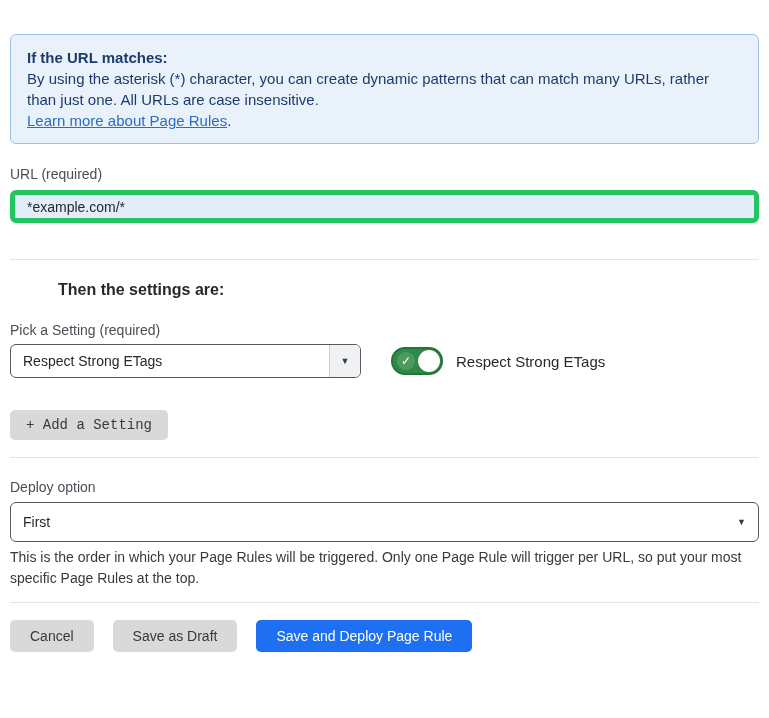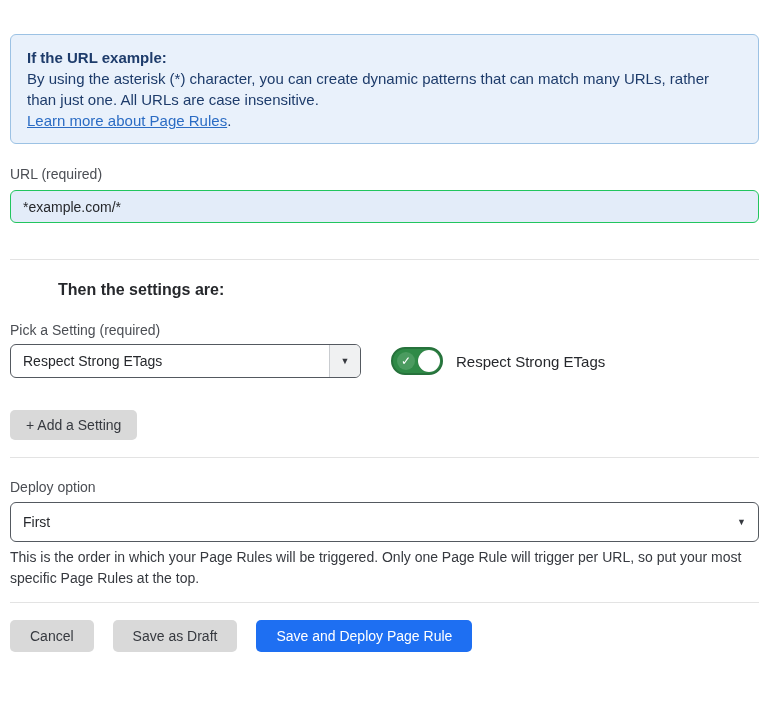--- a/index.html
+++ b/index.html
@@ -29,21 +29,21 @@
   .field-label {
     font-size: 14px; line-height: 16px; color: #4b4e54;
   }
   .url-label { margin-top: 22px; }
   .url-input {
     display: block;
     margin-top: 8px;
     width: 100%;
     height: 33px;
     background: #e3ecf9;
-    border: 1px solid #22c55e;
+    border: 5px solid #22c55e;
     border-radius: 6px;
     padding: 0 12px;
     font-size: 14px;
     color: #26282c;
     font-family: inherit;
   }
   .divider { border: none; border-top: 1px solid #e3e3e3; height: 0; }
   .divider-1 { margin-top: 36px; }
   .divider-2 { margin-top: 17px; }
   .divider-3 { margin-top: 13px; }
@@ -101,21 +101,21 @@
   .add-setting-btn {
     display: block;
     margin-top: 32px;
     height: 30px;
     padding: 0 16px;
     background: #d9d9d9;
     border: none;
     border-radius: 5px;
     font-size: 14px;
     color: #36393f;
-    font-family: Liberation Sans, sans-serif;
+    font-family: Liberation Mono, monospace;
     cursor: pointer;
   }
   .order-label { margin-top: 21px; }
   .order-select {
     margin-top: 7px;
     width: 100%; height: 40px;
     background: #ffffff;
     border: 1px solid #545960;
     border-radius: 6px;
     display: flex; align-items: center; justify-content: space-between;
@@ -141,21 +141,21 @@
   .btn-gray { background: #d9d9d9; color: #36393f; }
   .btn-primary { background: #1e6ff2; color: #ffffff; }
 </style>
 </head>
 <body>
 
 <div>
 
 
   <div class="info-box">
-    <div class="info-heading">If the URL example:</div>
+    <div class="info-heading">If the URL matches:</div>
     <div class="info-body">By using the asterisk (*) character, you can create dynamic patterns that can match many URLs, rather than just one. All URLs are case insensitive.</div>
     <div class="info-link-line"><a class="info-link">Learn more about Page Rules</a><span>.</span></div>
   </div>
 
   <div class="field-label url-label">URL (required)</div>
   <input class="url-input" type="text" value="*example.com/*" style="">
 
   <hr class="divider divider-1">
 
   <h2 class="section-heading">Then the settings are:</h2>

